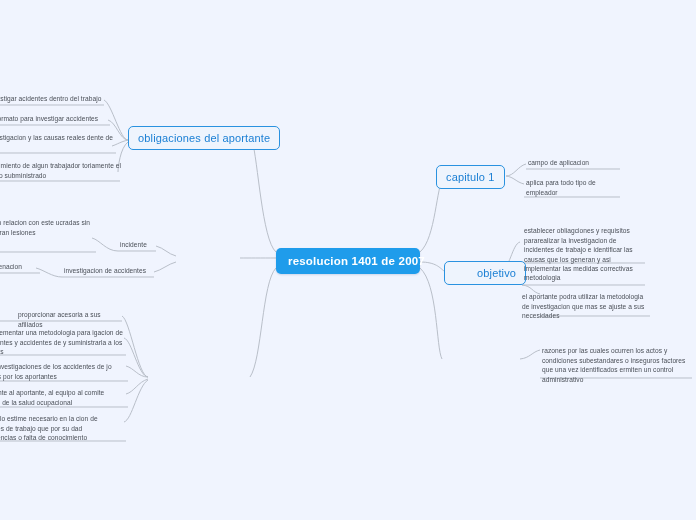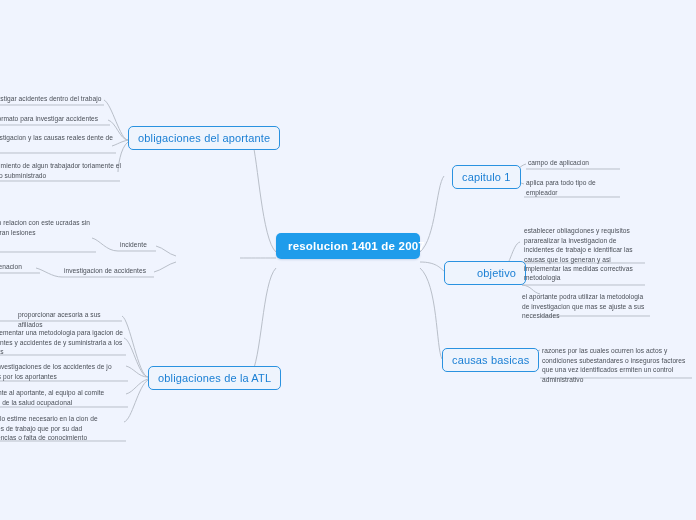--- a/index.html
+++ b/index.html
@@ -127,21 +127,21 @@
       <line x1="522" y1="285" x2="645" y2="285"></line>
 
       <path d="M522,285 C532,286 532,292 540,294"></path>
       <line x1="540" y1="316" x2="650" y2="316"></line>
 
       <path d="M520,359 C530,358 532,352 540,350"></path>
       <line x1="540" y1="378" x2="692" y2="378"></line>
     </g>
   </svg>
 
-  <div class="node root" style="left:276px; top:233px; width:144px;">
+  <div class="node root" style="left:276px; top:248px; width:144px;">
     <span>resolucion 1401 de 2007</span>
   </div>
 
   <div class="node branch" style="left:128px; top:126px;">
     <span>obligaciones del aportante</span>
   </div>
   <div class="node leaf left" style="left:-12px; top:94px; width:118px;">
     <span>investigar acidentes dentro del trabajo</span>
   </div>
   <div class="node leaf left" style="left:-10px; top:114px; width:122px;">
@@ -160,40 +160,37 @@
   <div class="node leaf left" style="left:-30px; top:218px; width:128px;">
     <span>abajo o en relacion con este ucradas sin que sufrieran lesiones</span>
   </div>
   <div class="node leaf left" style="left:64px; top:266px; width:92px;">
     <span>investigacion de accidentes</span>
   </div>
   <div class="node leaf left" style="left:-22px; top:262px; width:62px;">
     <span>n y ordenacion</span>
   </div>
 
-  <div class="node branch" style="left:148px; top:366px;">
-    <span>obligaciones de la ATL</span>
-  </div>
   <div class="node leaf left" style="left:18px; top:310px; width:108px;">
     <span>proporcionar acesoria a sus afiliados</span>
   </div>
   <div class="node leaf left" style="left:-28px; top:328px; width:154px;">
     <span>lar e implementar una metodologia para igacion de los incidentes y accidentes de y suministrarla a los aportantes</span>
   </div>
   <div class="node leaf left" style="left:-26px; top:362px; width:152px;">
     <span>car las investigaciones de los accidentes de jo remitidas por los aportantes</span>
   </div>
   <div class="node leaf left" style="left:-24px; top:388px; width:150px;">
     <span>inuamente al aportante, al equipo al comite paritario de la salud ocupacional</span>
   </div>
   <div class="node leaf left" style="left:-28px; top:414px; width:154px;">
     <span>r cuando lo estime necesario en la cion de accidentes de trabajo que por su dad concecuencias o  falta de conocimiento</span>
   </div>
 
-  <div class="node branch" style="left:452px; top:165px;">
+  <div class="node branch" style="left:436px; top:165px;">
     <span>capitulo 1</span>
   </div>
   <div class="node leaf right" style="left:528px; top:158px; width:106px;">
     <span>campo de aplicacion</span>
   </div>
   <div class="node leaf right" style="left:526px; top:178px; width:74px;">
     <span>aplica para todo tipo de empleador</span>
   </div>
 
   <div class="node branch" style="left:444px; top:261px;padding-left:32px;">
@@ -202,20 +199,17 @@
   <div class="node leaf right" style="left:524px; top:226px; width:122px;">
     <span>establecer obliagciones y requisitos pararealizar la investigacion de incidentes de trabajo e identificar las causas que los generan y asi implementar las medidas correctivas</span>
   </div>
   <div class="node leaf right" style="left:524px; top:273px; width:80px;">
     <span>metodologia</span>
   </div>
   <div class="node leaf right" style="left:522px; top:292px; width:124px;">
     <span>el aportante podra utilizar la metodologia de investigacion que mas se ajuste a sus necesidades</span>
   </div>
 
-  <div class="node branch" style="left:442px; top:348px;">
-    <span>causas basicas</span>
-  </div>
   <div class="node leaf right" style="left:542px; top:346px; width:152px;">
     <span>razones por las cuales ocurren los actos y condiciones subestandares o inseguros factores que una vez identificados ermiten un control administrativo</span>
   </div>
 
 </div>
 
 </body></html>

